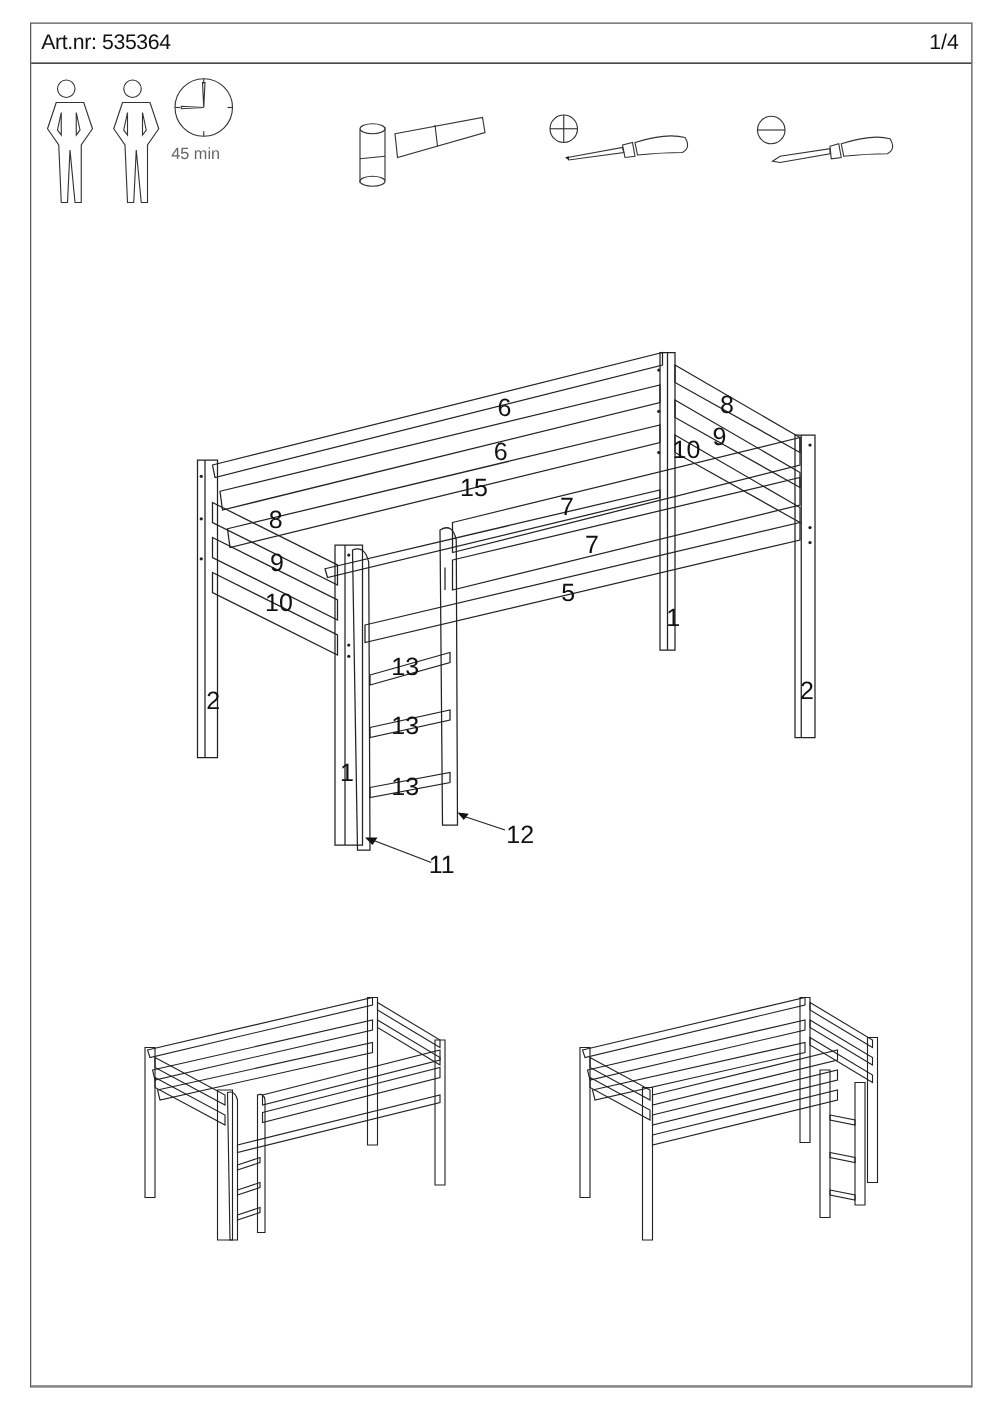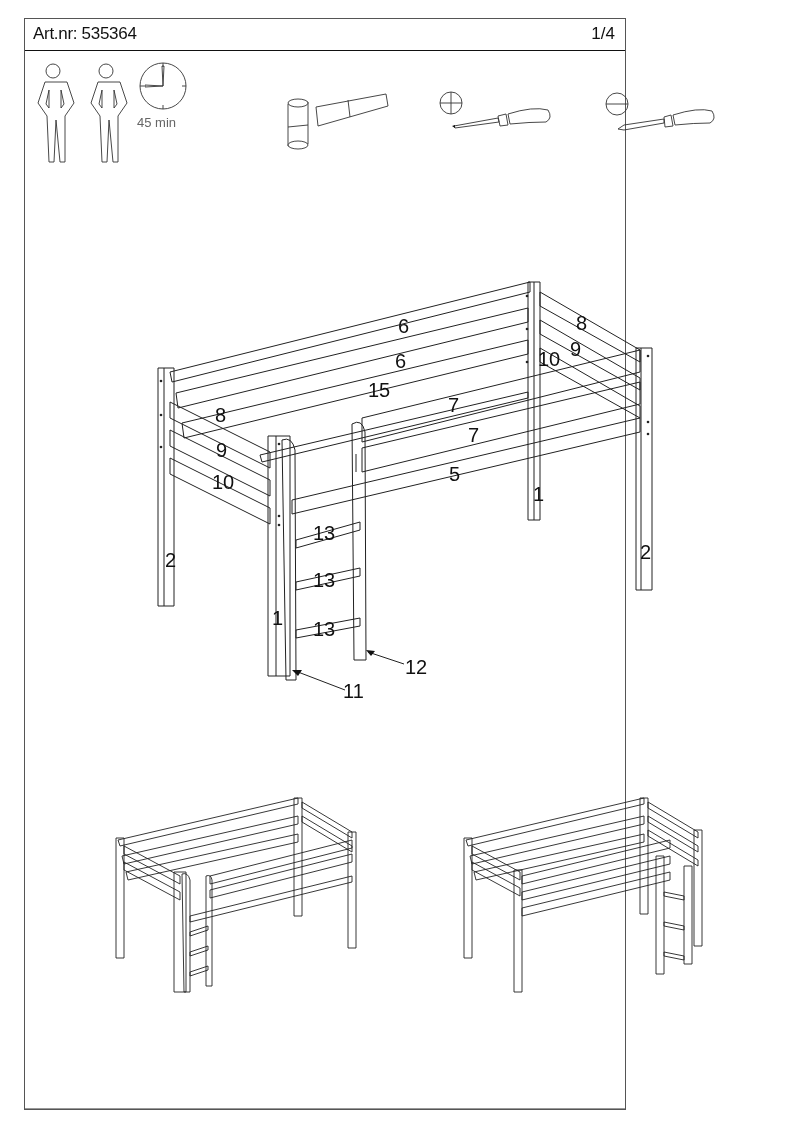--- a/index.html
+++ b/index.html
@@ -1,17 +1,17 @@
 <!DOCTYPE html>
 <html><head>
 <meta charset="utf-8">
 <style>
   html,body{margin:0;padding:0;background:#fff;}
   body{width:802px;height:1134px;position:relative;overflow:hidden;font-family:"Liberation Sans",sans-serif;color:#111;}
-  .page{position:absolute;left:24px;top:18px;width:602px;height:1092px;border:1px solid #555;box-sizing:border-box;}
+  .page{position:absolute;left:24px;top:18px;width:754px;height:1092px;border:1px solid #555;box-sizing:border-box;}
   .page-bottom{position:absolute;left:0;right:0;bottom:0;height:1px;background:#999;}
   .header{position:absolute;left:0;top:0;width:100%;height:32px;border-bottom:1.5px solid #111;box-sizing:border-box;}
   .artnr{position:absolute;left:8px;top:5px;font-size:17px;letter-spacing:-0.3px;}
   .pagenum{position:absolute;right:10px;top:5px;font-size:17px;}
   svg{position:absolute;overflow:visible;}
   .lbl{font-family:"Liberation Sans",sans-serif;font-size:20px;fill:#111;}
   .small{font-family:"Liberation Sans",sans-serif;font-size:13px;fill:#666;}
 </style>
 </head>
 <body>

